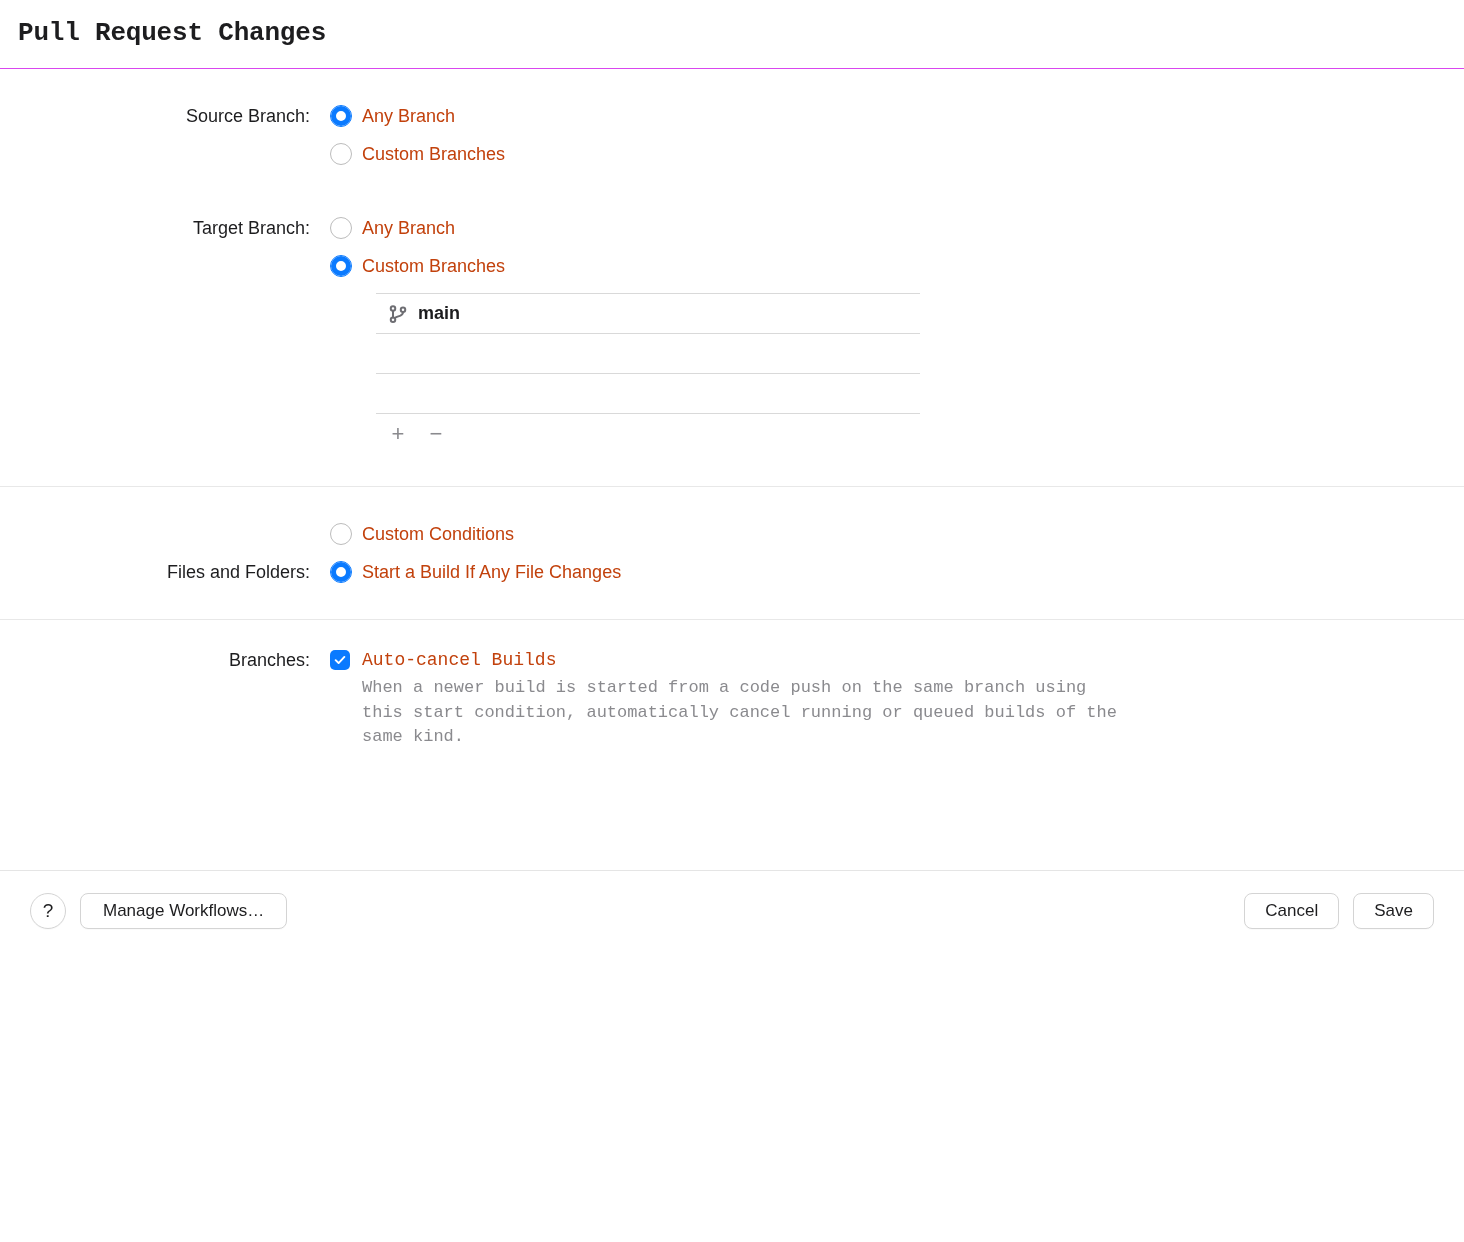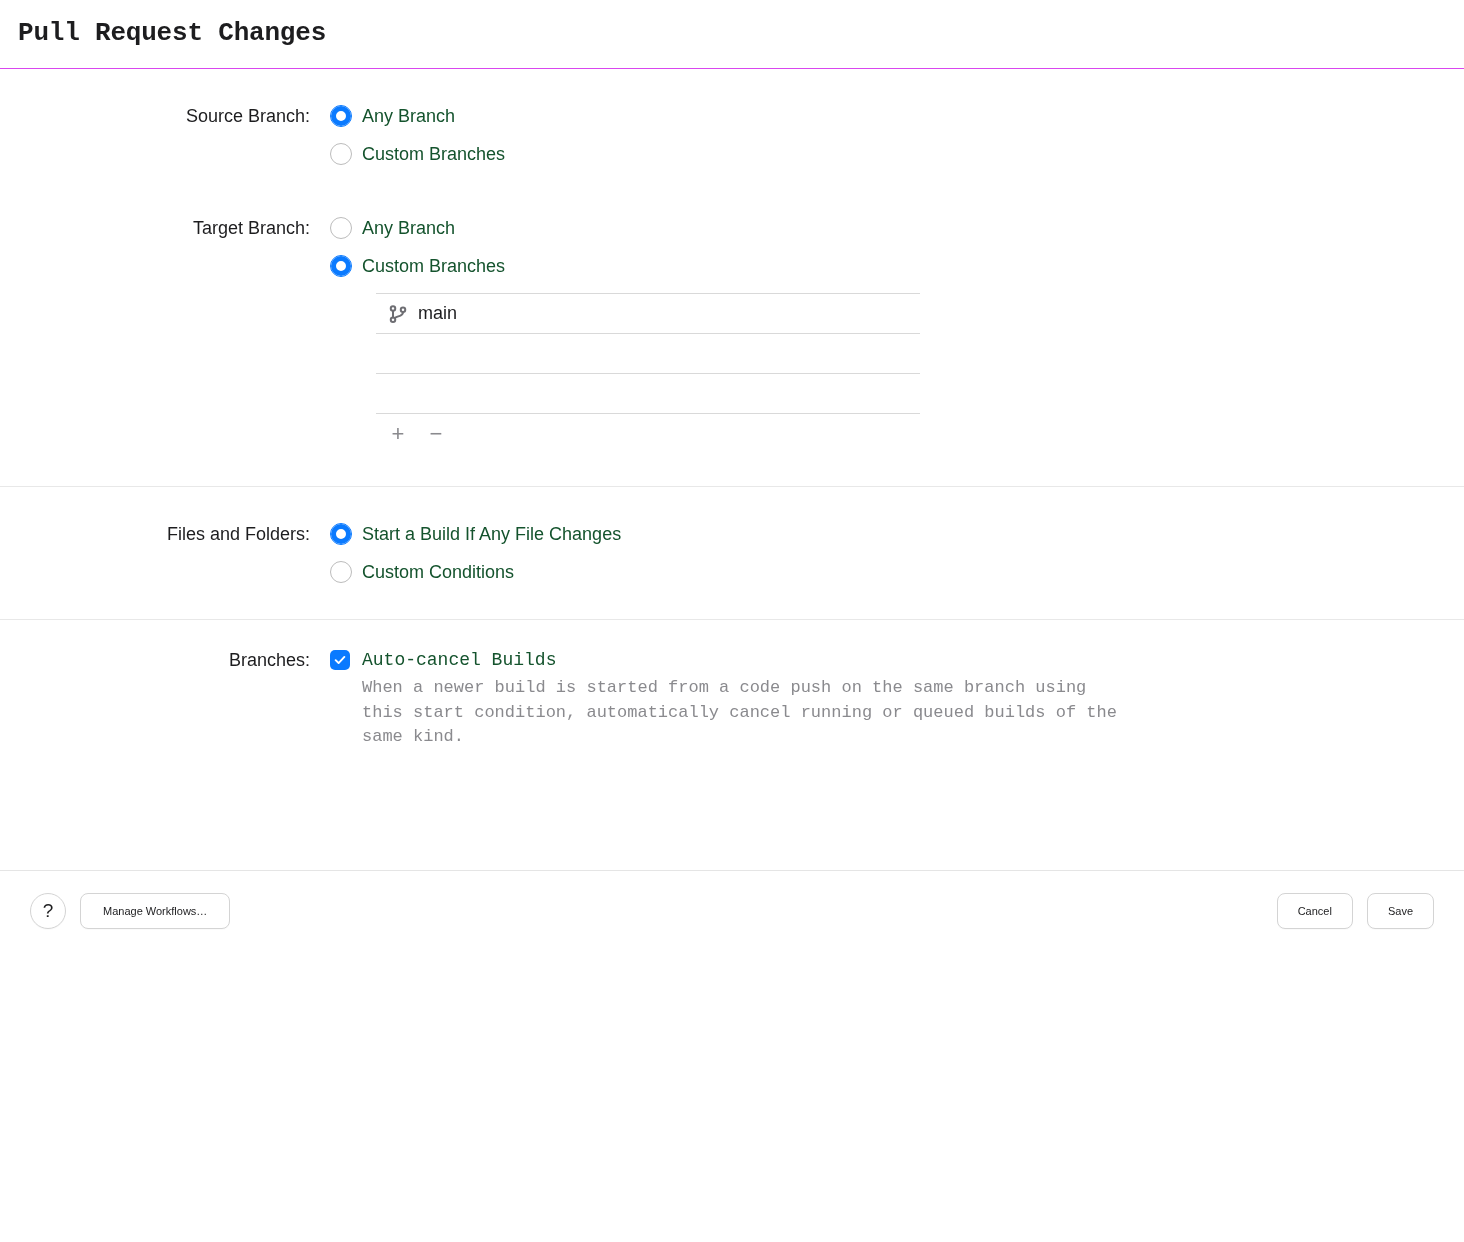--- a/index.html
+++ b/index.html
@@ -62,21 +62,21 @@
       cursor: pointer;
     }
     .radio.selected {
       border-color: #0a7aff;
     }
     .radio.selected {
       box-shadow: inset 0 0 0 5px #0a7aff;
     }
     .radio-label {
       font-size: 18px;
-      color: #14532d;
+      color: #c2410c;
     }
     .checkbox {
       width: 20px;
       height: 20px;
       border-radius: 5px;
       background: #0a7aff;
       display: inline-flex;
       align-items: center;
       justify-content: center;
       margin-right: 12px;
@@ -96,20 +96,21 @@
       margin-top: 10px;
       width: 544px;
       border-top: 1px solid #d9d9d9;
     }
     .branch-row {
       height: 40px;
       border-bottom: 1px solid #d9d9d9;
       display: flex;
       align-items: center;
       padding: 0 12px;
+      font-weight: bold;
     }
     .branch-icon {
       width: 20px;
       height: 20px;
       margin-right: 10px;
       flex: none;
       color: #6e6e73;
     }
     .branch-name { font-size: 18px; }
     .branch-toolbar {
@@ -138,21 +139,21 @@
       align-items: center;
       gap: 14px;
     }
     .footer .spacer { flex: 1; }
     .btn {
       height: 36px;
       padding: 0 20px;
       border: 1px solid #d4d4d4;
       border-radius: 8px;
       background: #fff;
-      font-size: 11px;
+      font-size: 17px;
       color: #1d1d1f;
       cursor: pointer;
       display: inline-flex;
       align-items: center;
       justify-content: center;
       box-shadow: 0 1px 0 rgba(0,0,0,0.02);
     }
     .btn.help {
       width: 36px;
       padding: 0;
@@ -224,31 +225,31 @@
     </span>
     <span class="icon-btn">
       <span>−</span>
     </span>
   </div>
 
 </div>
 
 <div class="section">
   <div class="form-line">
+    <div class="label-col"></div>
+    <div class="control-col">
+      <span class="radio"></span>
+      <span class="radio-label">Custom Conditions</span>
+    </div>
+  </div>
+  <div class="form-line">
     <div class="label-col">Files and Folders:</div>
     <div class="control-col">
       <span class="radio selected"></span>
       <span class="radio-label">Start a Build If Any File Changes</span>
-    </div>
-  </div>
-  <div class="form-line">
-    <div class="label-col"></div>
-    <div class="control-col">
-      <span class="radio"></span>
-      <span class="radio-label">Custom Conditions</span>
     </div>
   </div>
 </div>
 
 <div class="section last">
   <div class="form-line options-ctrl">
     <div class="label-col">Branches:</div>
     <div class="control-col" style="align-items:flex-start;">
       <span class="checkbox">
         <svg viewBox="0 0 16 16">

